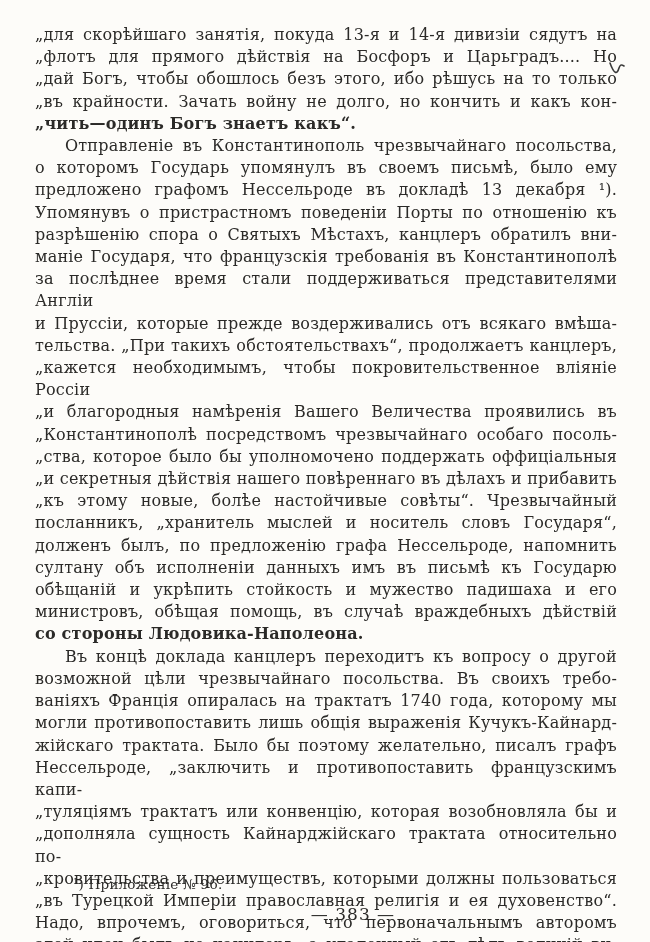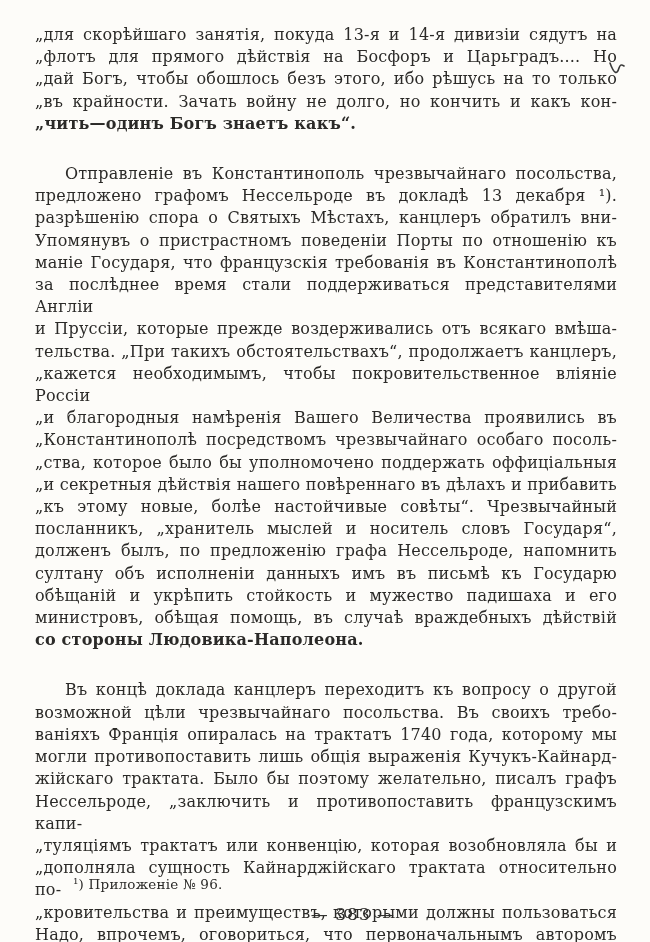--- a/index.html
+++ b/index.html
@@ -30,21 +30,20 @@
     text-align-last: justify;
     white-space: normal;
     letter-spacing: 0.2px;
   }
   .line.last {
     text-align-last: left;
     font-weight: bold;
   }
   .line.indent {
     text-indent: 30px;
-    margin-top: 28px;
   }
   .footnote-area {
     position: absolute;
     left: 35px;
     top: 876px;
     width: 582px;
     font-size: 13.5px;
   }
   .footnote {
     display: inline-block;
@@ -76,23 +75,24 @@
     <path d="M2 3 C 6 14, 9 15, 11 8 C 12 5, 13 4, 16 6" fill="none" stroke="#3a3a3a" stroke-width="1.6" stroke-linecap="round"></path>
   </svg>
 
   <div class="text-column">
       <div class="line">„для скорѣйшаго занятія, покуда 13-я и 14-я дивизіи сядутъ на</div>
       <div class="line">„флотъ для прямого дѣйствія на Босфоръ и Царьградъ.... Но</div>
       <div class="line">„дай Богъ, чтобы обошлось безъ этого, ибо рѣшусь на то только</div>
       <div class="line">„въ крайности. Зачать войну не долго, но кончить и какъ кон-</div>
       <div class="line last">„чить—одинъ Богъ знаетъ какъ“.</div>
       <div class="line indent">Отправленіе въ Константинополь чрезвычайнаго посольства,</div>
+      <div class="line">о которомъ Государь упомянулъ въ своемъ письмѣ, было ему</div>
       <div class="line">предложено графомъ Нессельроде въ докладѣ 13 декабря ¹).</div>
+      <div class="line">Упомянувъ о пристрастномъ поведеніи Порты по отношенію къ</div>
       <div class="line">разрѣшенію спора о Святыхъ Мѣстахъ, канцлеръ обратилъ вни-</div>
-      <div class="line">Упомянувъ о пристрастномъ поведеніи Порты по отношенію къ</div>
       <div class="line">маніе Государя, что французскія требованія въ Константинополѣ</div>
       <div class="line">за послѣднее время стали поддерживаться представителями Англіи</div>
       <div class="line">и Пруссіи, которые прежде воздерживались отъ всякаго вмѣша-</div>
       <div class="line">тельства. „При такихъ обстоятельствахъ“, продолжаетъ канцлеръ,</div>
       <div class="line">„кажется необходимымъ, чтобы покровительственное вліяніе Россіи</div>
       <div class="line">„и благородныя намѣренія Вашего Величества проявились въ</div>
       <div class="line">„Константинополѣ посредствомъ чрезвычайнаго особаго посоль-</div>
       <div class="line">„ства, которое было бы уполномочено поддержать оффиціальныя</div>
       <div class="line">„и секретныя дѣйствія нашего повѣреннаго въ дѣлахъ и прибавить</div>
       <div class="line">„къ этому новые, болѣе настойчивые совѣты“. Чрезвычайный</div>
@@ -104,20 +104,21 @@
       <div class="line last">со стороны Людовика-Наполеона.</div>
       <div class="line indent">Въ концѣ доклада канцлеръ переходитъ къ вопросу о другой</div>
       <div class="line">возможной цѣли чрезвычайнаго посольства. Въ своихъ требо-</div>
       <div class="line">ваніяхъ Франція опиралась на трактатъ 1740 года, которому мы</div>
       <div class="line">могли противопоставить лишь общія выраженія Кучукъ-Кайнард-</div>
       <div class="line">жійскаго трактата. Было бы поэтому желательно, писалъ графъ</div>
       <div class="line">Нессельроде, „заключить и противопоставить французскимъ капи-</div>
       <div class="line">„туляціямъ трактатъ или конвенцію, которая возобновляла бы и</div>
       <div class="line">„дополняла сущность Кайнарджійскаго трактата относительно по-</div>
       <div class="line">„кровительства и преимуществъ, которыми должны пользоваться</div>
+      <div class="line">„въ Турецкой Имперіи православная религія и ея духовенство“.</div>
       <div class="line">Надо, впрочемъ, оговориться, что первоначальнымъ авторомъ</div>
       <div class="line">этой идеи былъ не канцлеръ, а удаленный отъ дѣлъ великій ви-</div>
     </div>
 
   <div class="footnote-area">
     <span class="footnote">¹) Приложеніе № 96.</span>
   </div>
 
   <div class="page-number">— 383 —</div>
 

